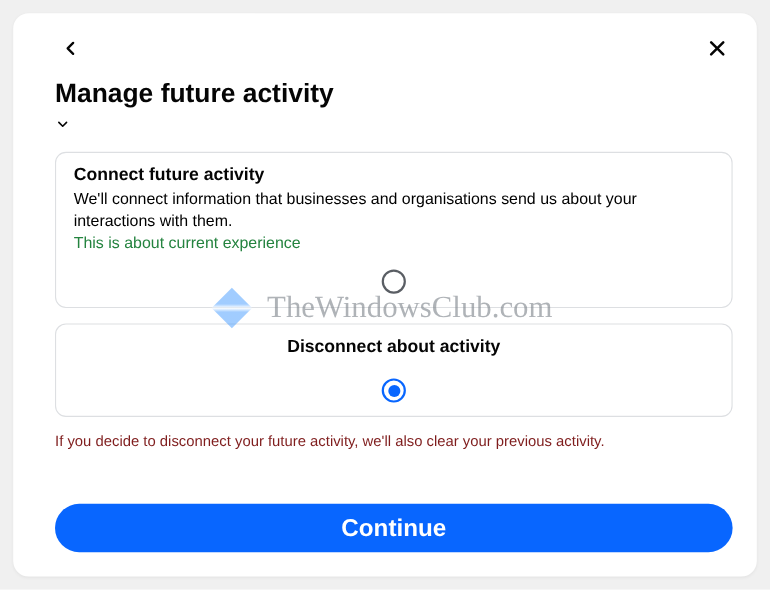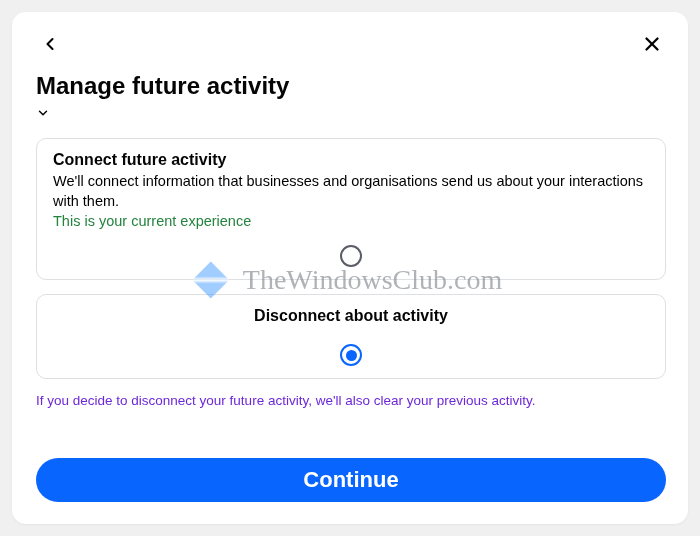--- a/index.html
+++ b/index.html
@@ -12,21 +12,21 @@
       background: #f0f0f0;
       width: 700px;
       height: 536px;
       padding: 12px;
     }
     .dialog {
       background: #fff;
       border-radius: 14px;
       width: 100%;
       height: 100%;
-      padding: 18px 22px 22px 24px;
+      padding: 18px 22px 22px 38px;
       display: flex;
       flex-direction: column;
       box-shadow: 0 1px 3px rgba(0,0,0,0.05);
     }
     .topbar {
       display: flex;
       justify-content: space-between;
       align-items: center;
       height: 28px;
       margin-bottom: 14px;
@@ -110,21 +110,21 @@
     }
     .radio-on::after {
       content: "";
       width: 11px;
       height: 11px;
       background: #0866ff;
       border-radius: 50%;
     }
     .note {
       font-size: 13.5px;
-      color: #6d28d9;
+      color: #7f1d1d;
       margin-top: 14px;
     }
     .spacer {
       flex: 1;
     }
     .continue-btn {
       background: #0866ff;
       color: #fff;
       border: none;
       border-radius: 22px;
@@ -182,21 +182,21 @@
         <polyline points="6 9 12 15 18 9"></polyline>
       </svg>
   </div>
 
   <div class="options">
 
     <div class="option-card">
       <div class="option-text">
         <div class="option-title">Connect future activity</div>
         <div class="option-desc">We'll connect information that businesses and organisations send us about your interactions with them.</div>
-        <div class="option-current">This is your current experience</div>
+        <div class="option-current">This is about current experience</div>
       </div>
       <div class="radio radio-off"></div>
     </div>
 
     <div class="option-card">
       <div class="option-text">
         <div class="option-title">Disconnect about activity</div>
       </div>
       <div class="radio radio-on"></div>
     </div>

